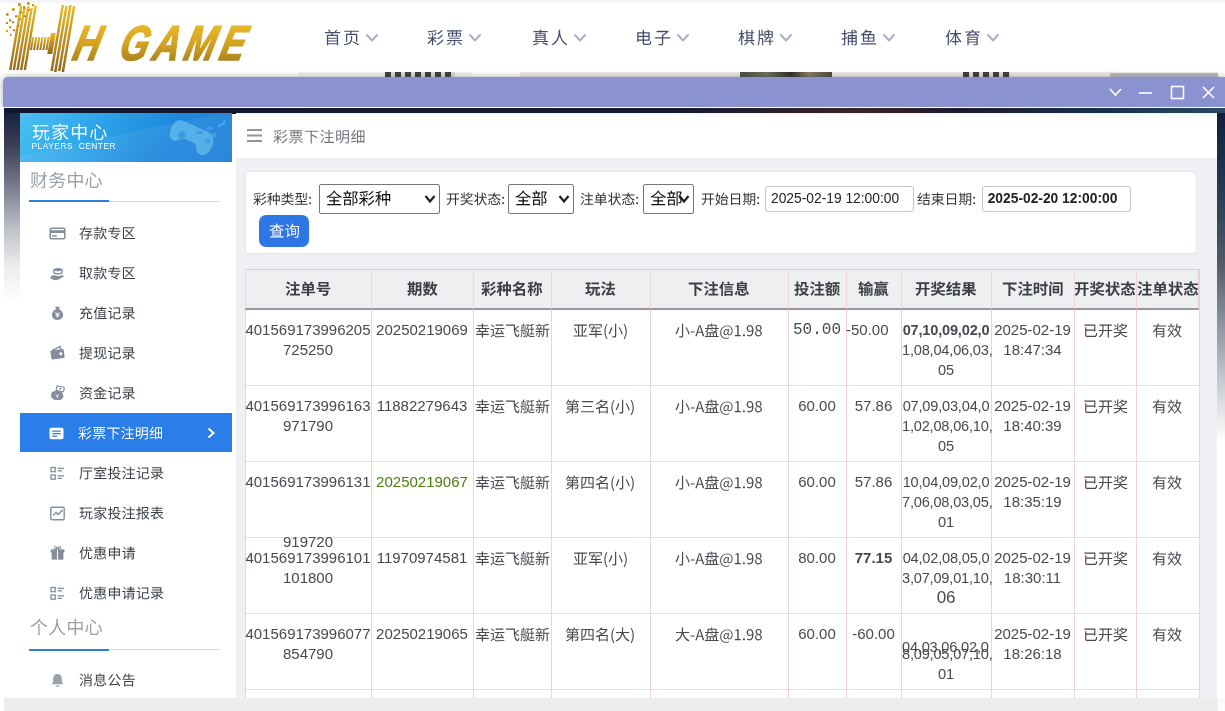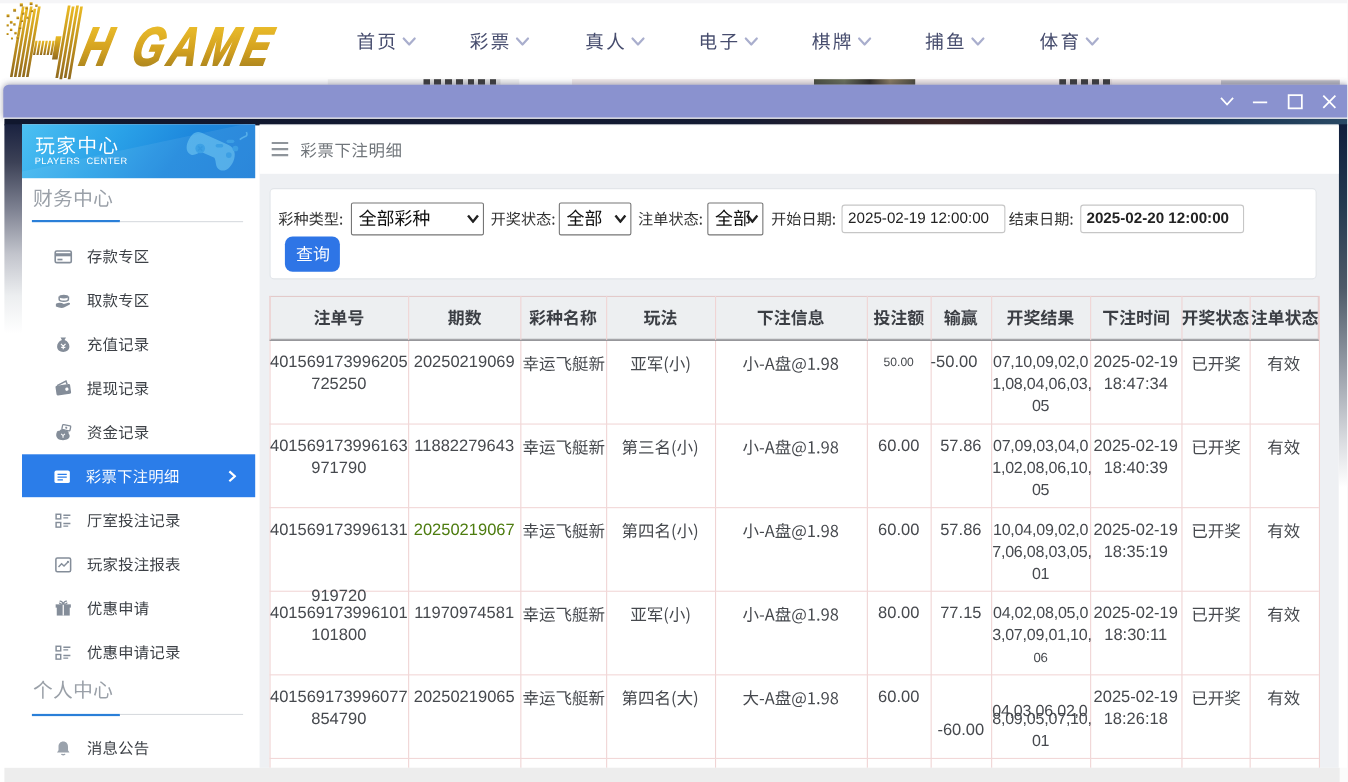--- a/index.html
+++ b/index.html
@@ -616,23 +616,23 @@
       <use href="#g103" transform="translate(0.00 13.20) scale(0.0600 -0.0600)"></use>
       <use href="#g105" transform="translate(15.00 13.20) scale(0.0600 -0.0600)"></use>
       <use href="#g106" transform="translate(20.20 13.20) scale(0.0600 -0.0600)"></use>
       <use href="#g107" transform="translate(29.32 13.20) scale(0.0600 -0.0600)"></use>
       <use href="#g108" transform="translate(44.32 13.20) scale(0.0600 -0.0600)"></use>
       <use href="#g109" transform="translate(58.51 13.20) scale(0.0600 -0.0600)"></use>
       <use href="#g110" transform="translate(66.84 13.20) scale(0.0600 -0.0600)"></use>
       <use href="#g111" transform="translate(71.01 13.20) scale(0.0600 -0.0600)"></use>
       <use href="#g112" transform="translate(79.33 13.20) scale(0.0600 -0.0600)"></use>
     </svg>
-<div style="position:absolute;left:788.0px;top:322.0px;width:58.0px;text-align:center;font-size:11px;line-height:16.0px;color:#46494e;font-weight:normal;">50.00</div>
+<div style="position:absolute;left:788.0px;top:322.0px;width:58.0px;text-align:center;font-size:16px;line-height:16.0px;color:#46494e;font-weight:normal;font-family:Liberation Mono, monospace;">50.00</div>
 <div style="position:absolute;left:846.0px;top:322.0px;width:55.0px;text-align:left;font-size:15.0px;line-height:16.0px;color:#46494e;font-weight:normal;">-50.00</div>
-<div style="position:absolute;left:902.0px;top:322.0px;width:88.0px;text-align:center;font-size:14.6px;line-height:16.0px;color:#46494e;font-weight:normal;letter-spacing:-0.20px;">07,10,09,02,0</div>
+<div style="position:absolute;left:902.0px;top:322.0px;width:88.0px;text-align:center;font-size:14.6px;line-height:16.0px;color:#46494e;font-weight:bold;letter-spacing:-0.20px;">07,10,09,02,0</div>
 <div style="position:absolute;left:902.0px;top:342.0px;width:88.0px;text-align:center;font-size:14.6px;line-height:16.0px;color:#46494e;font-weight:normal;letter-spacing:-0.20px;">1,08,04,06,03,</div>
 <div style="position:absolute;left:902.0px;top:362.0px;width:88.0px;text-align:center;font-size:14.6px;line-height:16.0px;color:#46494e;font-weight:normal;letter-spacing:-0.20px;">05</div>
 <div style="position:absolute;left:991.0px;top:322.0px;width:83.0px;text-align:center;font-size:15.0px;line-height:16.0px;color:#46494e;font-weight:normal;">2025-02-19</div>
 <div style="position:absolute;left:991.0px;top:342.0px;width:83.0px;text-align:center;font-size:15.0px;line-height:16.0px;color:#46494e;font-weight:normal;">18:47:34</div>
 <svg width="45.0" height="15.0" viewBox="0 0 45.0 15.0" fill="#46494e" style="position:absolute;overflow:visible;left:1082.5px;top:322.5px;">
       <use href="#g113" transform="translate(0.00 13.20) scale(0.0600 -0.0600)"></use>
       <use href="#g55" transform="translate(15.00 13.20) scale(0.0600 -0.0600)"></use>
       <use href="#g56" transform="translate(30.00 13.20) scale(0.0600 -0.0600)"></use>
     </svg>
 <svg width="30.0" height="15.0" viewBox="0 0 30.0 15.0" fill="#46494e" style="position:absolute;overflow:visible;left:1152.2px;top:322.5px;">
@@ -751,24 +751,24 @@
       <use href="#g105" transform="translate(15.00 13.20) scale(0.0600 -0.0600)"></use>
       <use href="#g106" transform="translate(20.20 13.20) scale(0.0600 -0.0600)"></use>
       <use href="#g107" transform="translate(29.32 13.20) scale(0.0600 -0.0600)"></use>
       <use href="#g108" transform="translate(44.32 13.20) scale(0.0600 -0.0600)"></use>
       <use href="#g109" transform="translate(58.51 13.20) scale(0.0600 -0.0600)"></use>
       <use href="#g110" transform="translate(66.84 13.20) scale(0.0600 -0.0600)"></use>
       <use href="#g111" transform="translate(71.01 13.20) scale(0.0600 -0.0600)"></use>
       <use href="#g112" transform="translate(79.33 13.20) scale(0.0600 -0.0600)"></use>
     </svg>
 <div style="position:absolute;left:788.0px;top:550.0px;width:58.0px;text-align:center;font-size:15.0px;line-height:16.0px;color:#46494e;font-weight:normal;">80.00</div>
-<div style="position:absolute;left:846.0px;top:550.0px;width:55.0px;text-align:center;font-size:15.0px;line-height:16.0px;color:#46494e;font-weight:normal;">77.15</div>
+<div style="position:absolute;left:846.0px;top:550.0px;width:55.0px;text-align:center;font-size:15.0px;line-height:16.0px;color:#46494e;font-weight:bold;">77.15</div>
 <div style="position:absolute;left:902.0px;top:550.0px;width:88.0px;text-align:center;font-size:14.6px;line-height:16.0px;color:#46494e;font-weight:normal;letter-spacing:-0.20px;">04,02,08,05,0</div>
 <div style="position:absolute;left:902.0px;top:570.0px;width:88.0px;text-align:center;font-size:14.6px;line-height:16.0px;color:#46494e;font-weight:normal;letter-spacing:-0.20px;">3,07,09,01,10,</div>
-<div style="position:absolute;left:902.0px;top:590.0px;width:88.0px;text-align:center;font-size:12px;line-height:16.0px;color:#46494e;font-weight:normal;letter-spacing:-0.20px;">06</div>
+<div style="position:absolute;left:902.0px;top:590.0px;width:88.0px;text-align:center;font-size:17px;line-height:16.0px;color:#46494e;font-weight:normal;letter-spacing:-0.20px;">06</div>
 <div style="position:absolute;left:991.0px;top:550.0px;width:83.0px;text-align:center;font-size:15.0px;line-height:16.0px;color:#46494e;font-weight:normal;">2025-02-19</div>
 <div style="position:absolute;left:991.0px;top:570.0px;width:83.0px;text-align:center;font-size:15.0px;line-height:16.0px;color:#46494e;font-weight:normal;">18:30:11</div>
 <svg width="45.0" height="15.0" viewBox="0 0 45.0 15.0" fill="#46494e" style="position:absolute;overflow:visible;left:1082.5px;top:550.5px;">
       <use href="#g113" transform="translate(0.00 13.20) scale(0.0600 -0.0600)"></use>
       <use href="#g55" transform="translate(15.00 13.20) scale(0.0600 -0.0600)"></use>
       <use href="#g56" transform="translate(30.00 13.20) scale(0.0600 -0.0600)"></use>
     </svg>
 <svg width="30.0" height="15.0" viewBox="0 0 30.0 15.0" fill="#46494e" style="position:absolute;overflow:visible;left:1152.2px;top:550.5px;">
       <use href="#g114" transform="translate(0.00 13.20) scale(0.0600 -0.0600)"></use>
       <use href="#g115" transform="translate(15.00 13.20) scale(0.0600 -0.0600)"></use>
@@ -796,21 +796,21 @@
       <use href="#g105" transform="translate(15.00 13.20) scale(0.0600 -0.0600)"></use>
       <use href="#g106" transform="translate(20.20 13.20) scale(0.0600 -0.0600)"></use>
       <use href="#g107" transform="translate(29.32 13.20) scale(0.0600 -0.0600)"></use>
       <use href="#g108" transform="translate(44.32 13.20) scale(0.0600 -0.0600)"></use>
       <use href="#g109" transform="translate(58.51 13.20) scale(0.0600 -0.0600)"></use>
       <use href="#g110" transform="translate(66.84 13.20) scale(0.0600 -0.0600)"></use>
       <use href="#g111" transform="translate(71.01 13.20) scale(0.0600 -0.0600)"></use>
       <use href="#g112" transform="translate(79.33 13.20) scale(0.0600 -0.0600)"></use>
     </svg>
 <div style="position:absolute;left:788.0px;top:626.0px;width:58.0px;text-align:center;font-size:15.0px;line-height:16.0px;color:#46494e;font-weight:normal;">60.00</div>
-<div style="position:absolute;left:846.0px;top:656px;width:55.0px;text-align:center;font-size:15.0px;line-height:16.0px;color:#46494e;font-weight:normal;">-60.00</div>
+<div style="position:absolute;left:846.0px;top:626.0px;width:55.0px;text-align:center;font-size:15.0px;line-height:16.0px;color:#46494e;font-weight:normal;">-60.00</div>
 <div style="position:absolute;left:902.0px;top:639px;width:88.0px;text-align:left;font-size:14.6px;line-height:16.0px;color:#46494e;font-weight:normal;letter-spacing:-0.20px;">04,03,06,02,0</div>
 <div style="position:absolute;left:902.0px;top:646.0px;width:88.0px;text-align:center;font-size:14.6px;line-height:16.0px;color:#46494e;font-weight:normal;letter-spacing:-0.20px;">8,09,05,07,10,</div>
 <div style="position:absolute;left:902.0px;top:666.0px;width:88.0px;text-align:center;font-size:14.6px;line-height:16.0px;color:#46494e;font-weight:normal;letter-spacing:-0.20px;">01</div>
 <div style="position:absolute;left:991.0px;top:626.0px;width:83.0px;text-align:center;font-size:15.0px;line-height:16.0px;color:#46494e;font-weight:normal;">2025-02-19</div>
 <div style="position:absolute;left:991.0px;top:646.0px;width:83.0px;text-align:center;font-size:15.0px;line-height:16.0px;color:#46494e;font-weight:normal;">18:26:18</div>
 <svg width="45.0" height="15.0" viewBox="0 0 45.0 15.0" fill="#46494e" style="position:absolute;overflow:visible;left:1082.5px;top:626.5px;">
       <use href="#g113" transform="translate(0.00 13.20) scale(0.0600 -0.0600)"></use>
       <use href="#g55" transform="translate(15.00 13.20) scale(0.0600 -0.0600)"></use>
       <use href="#g56" transform="translate(30.00 13.20) scale(0.0600 -0.0600)"></use>
     </svg>

